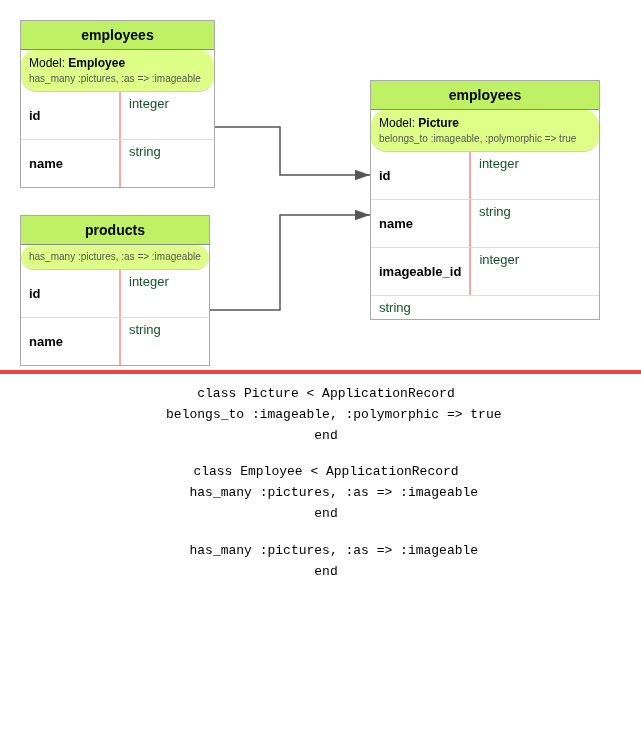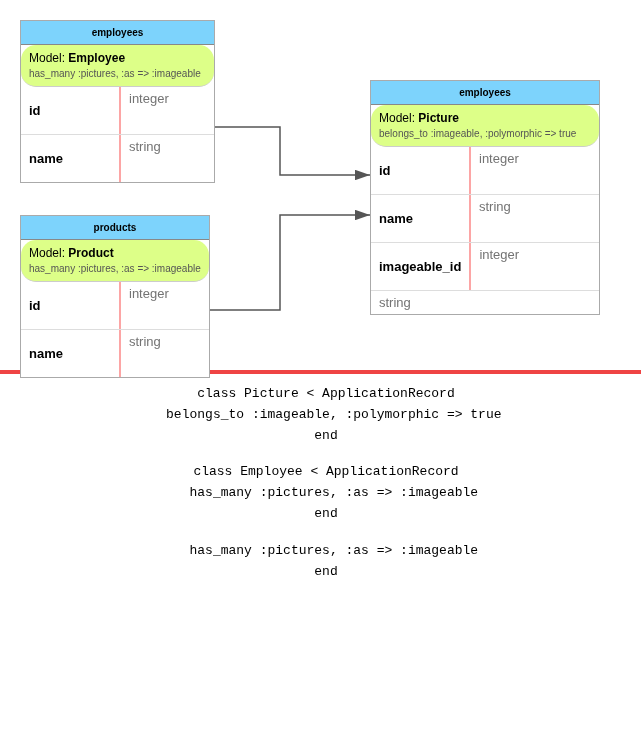--- a/index.html
+++ b/index.html
@@ -18,24 +18,24 @@
     }
 
     .db-table {
       position: absolute;
       border: 1px solid #aaa;
       background: #fff;
       min-width: 190px;
     }
 
     .db-table-header {
-      background: #7dd3fc;
+      background: #bef264;
       color: #000;
       font-weight: bold;
-      font-size: 10px;
+      font-size: 14px;
       text-align: center;
       padding: 6px 10px;
       border-bottom: 1px solid #888;
     }
 
     .db-table-model {
       background: #ddff88;
       padding: 5px 8px;
       font-size: 12px;
       border-bottom: 1px solid #ccc;
@@ -71,21 +71,21 @@
 
     .db-table-row .col-name {
       padding: 16px 8px;
       min-width: 100px;
       border-right: 2px solid #fca5a5;
       font-weight: bold;
     }
 
     .db-table-row .col-type {
       padding: 4px 8px;
-      color: #737373;
+      color: #14532d;
     }
 
     
     .connector-svg {
       position: absolute;
       top: 0;
       left: 0;
       width: 100%;
       height: 100%;
       pointer-events: none;
@@ -144,21 +144,20 @@
       <div class="db-table-row">
         <span class="col-name">name</span>
         <span class="col-type">string</span>
       </div>
     </div>
   </div>
 
   <div class="db-table" style="left:20px; top:215px; width:178px;">
     <div class="db-table-header">products</div>
     <div class="db-table-model">
-      <div><span class="model-label">Model: </span><span class="model-name">Product</span></div>
       <div class="model-desc">has_many :pictures, :as =&gt; :imageable</div>
     </div>
     <div class="db-table-rows">
       <div class="db-table-row">
         <span class="col-name">id</span>
         <span class="col-type">integer</span>
       </div>
       <div class="db-table-row">
         <span class="col-name">name</span>
         <span class="col-type">string</span>

